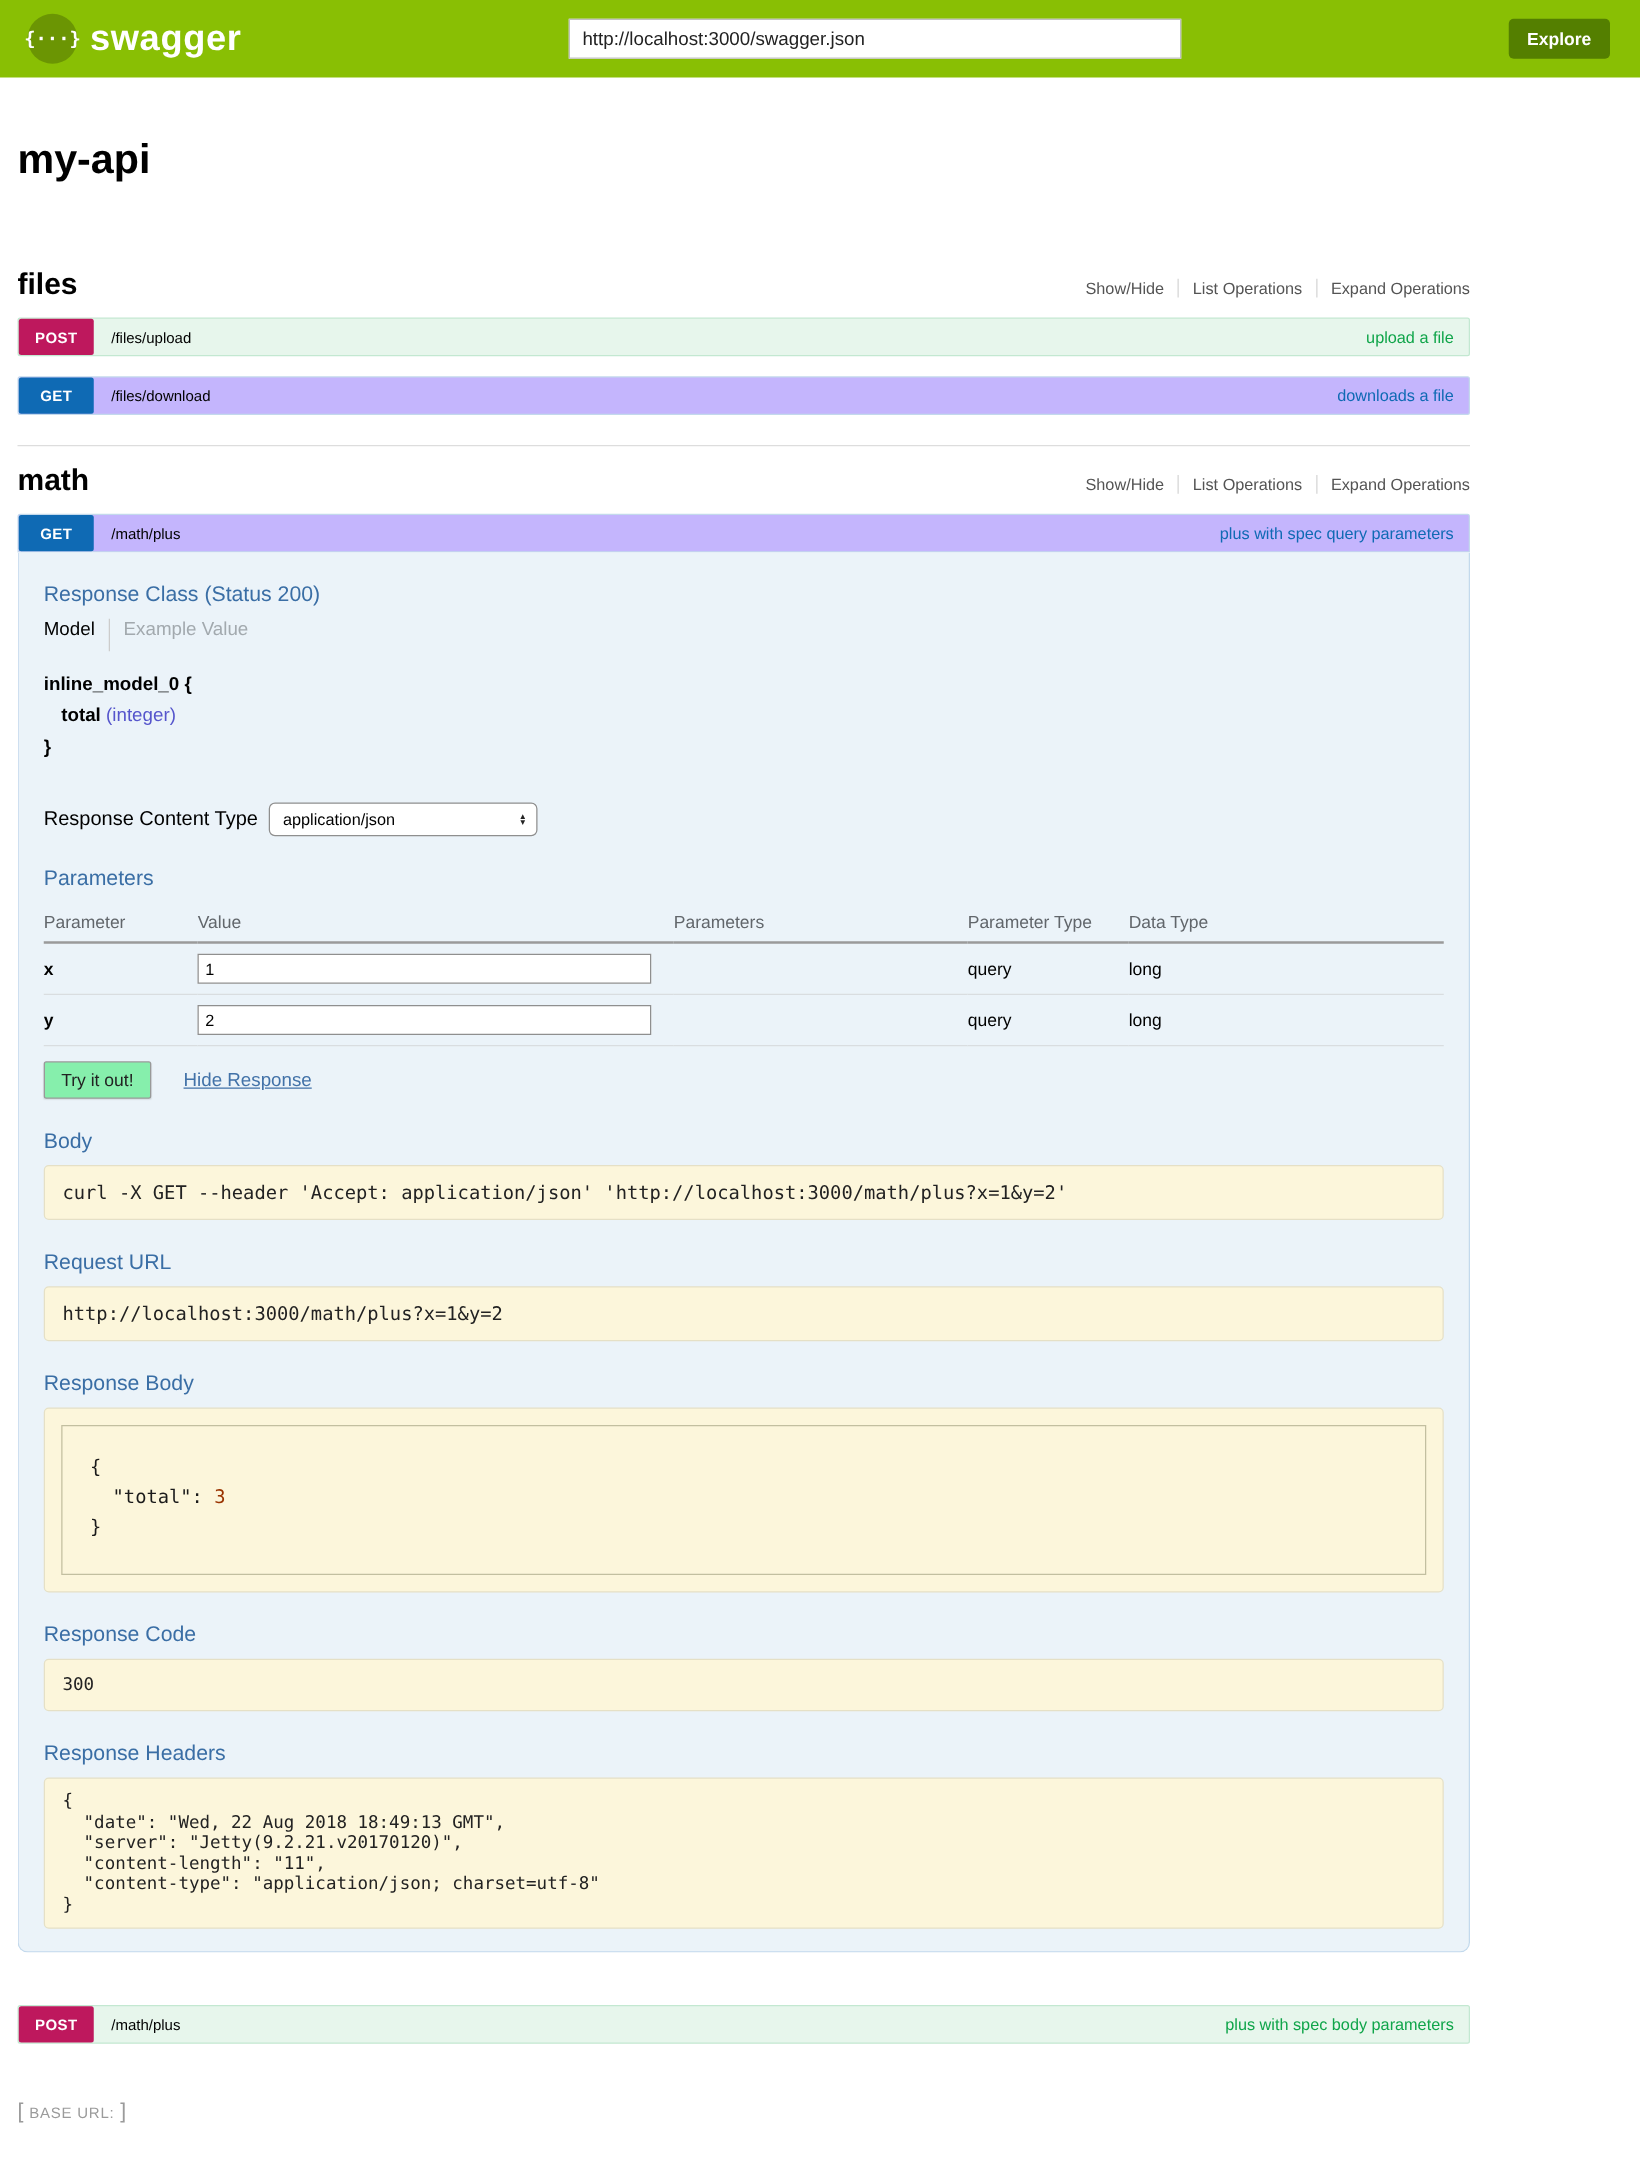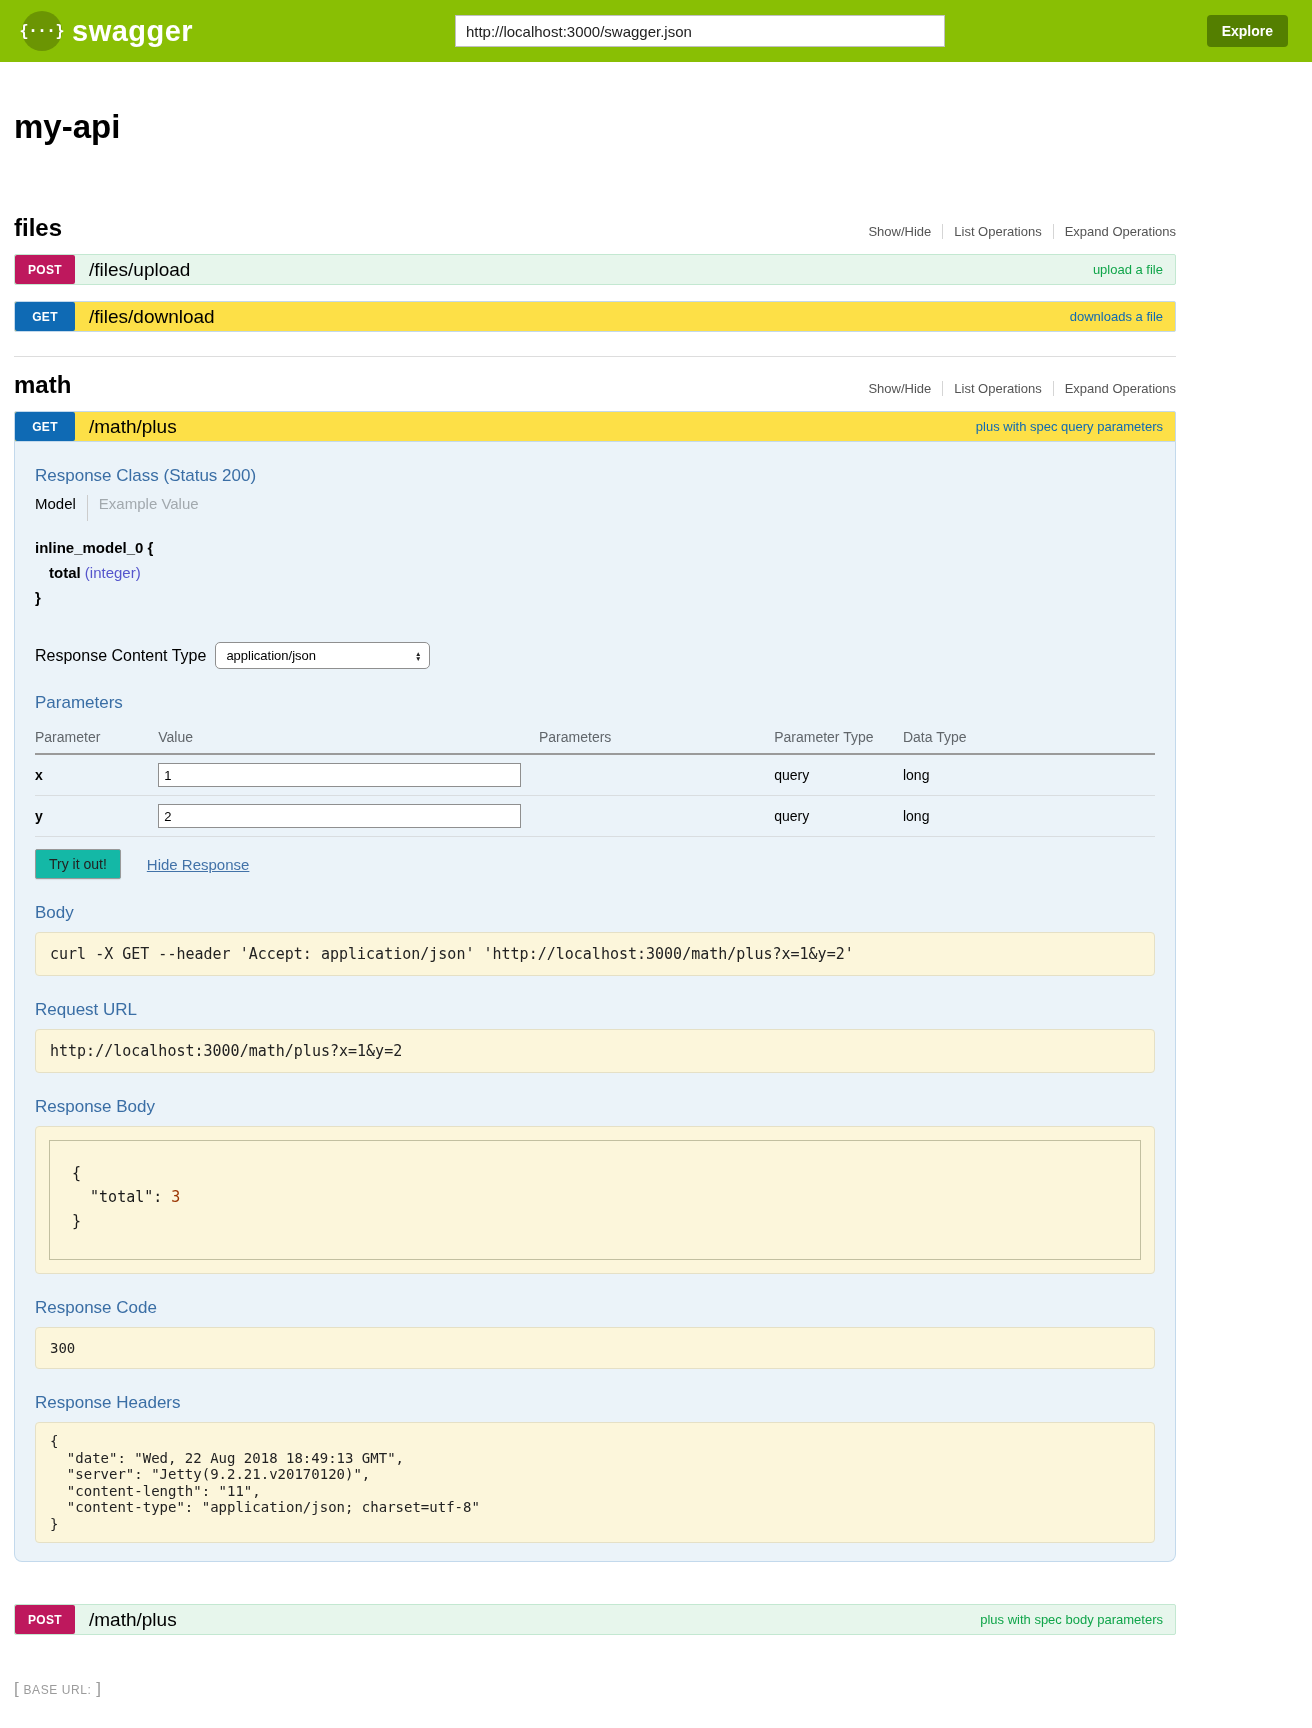--- a/index.html
+++ b/index.html
@@ -61,32 +61,32 @@
   .section-links .op-link { padding: 0 11px; cursor: pointer; }
   .section-links .op-link + .op-link { border-left: 1px solid #d5d5d5; }
   .section-links .op-link:last-child { padding-right: 0; }
 
   
   .endpoint {
     display: flex; align-items: stretch;
     height: 31px; margin-bottom: 16px;
     border: 1px solid; border-radius: 2px;
   }
-  .endpoint.get  { background: #fde047; border-color: #c3d9ec; justify-content: flex-end; }
+  .endpoint.get  { background: #c4b5fd; border-color: #c3d9ec; justify-content: flex-end; }
   .endpoint.post { background: #e7f6ec; border-color: #c3e8d1; }
   .method-badge {
     width: 60px; display: flex; align-items: center; justify-content: center;
     color: #fff; font-weight: bold; font-size: 12px; letter-spacing: 0.3px;
     border-radius: 2px; cursor: pointer;
   }
   .endpoint.get  .method-badge { background: #0f6ab4; }
   .endpoint.post .method-badge { background: #be185d; }
   .endpoint-path {
     display: flex; align-items: center;
-    padding-left: 14px; font-size: 19px; color: #000; cursor: pointer;
+    padding-left: 14px; font-size: 12px; color: #000; cursor: pointer;
   }
   .endpoint-summary {
     margin-left: auto; display: flex; align-items: center;
     padding-right: 12px; font-size: 13px; cursor: pointer;
   }
   .endpoint.get  .endpoint-summary { color: #0f6ab4; }
   .endpoint.post .endpoint-summary { color: #10a54a; }
   .endpoint.expanded { margin-bottom: 0; border-radius: 2px 2px 0 0; }
 
   
@@ -134,21 +134,21 @@
   .col-ptype { width: 11.5%; } .col-dtype { width: 22.5%; }
   .param-name { font-weight: bold; }
   .param-input {
     width: 363px; height: 24px;
     border: 1px solid #8f8f8f; padding: 2px 5px;
     font-size: 13px; font-family: "Liberation Sans", sans-serif;
   }
 
   .try-row { display: flex; align-items: center; gap: 26px; margin: 12px 0 4px 0; }
   .try-btn {
-    background: #14b8a6; border: 1px solid #999; border-radius: 2px;
+    background: #86efac; border: 1px solid #999; border-radius: 2px;
     padding: 6px 13px; font-size: 14px; color: #222;
     font-family: "Liberation Sans", sans-serif; cursor: pointer;
     box-shadow: 0 1px 1px rgba(0,0,0,0.08);
   }
   .hide-response { color: #4272a8; text-decoration: underline; font-size: 15px; cursor: pointer; }
 
   
   .code-block {
     background: #fcf6db; border: 1px solid #e5e0c6; border-radius: 4px;
     padding: 12px 14px; margin: 0;

